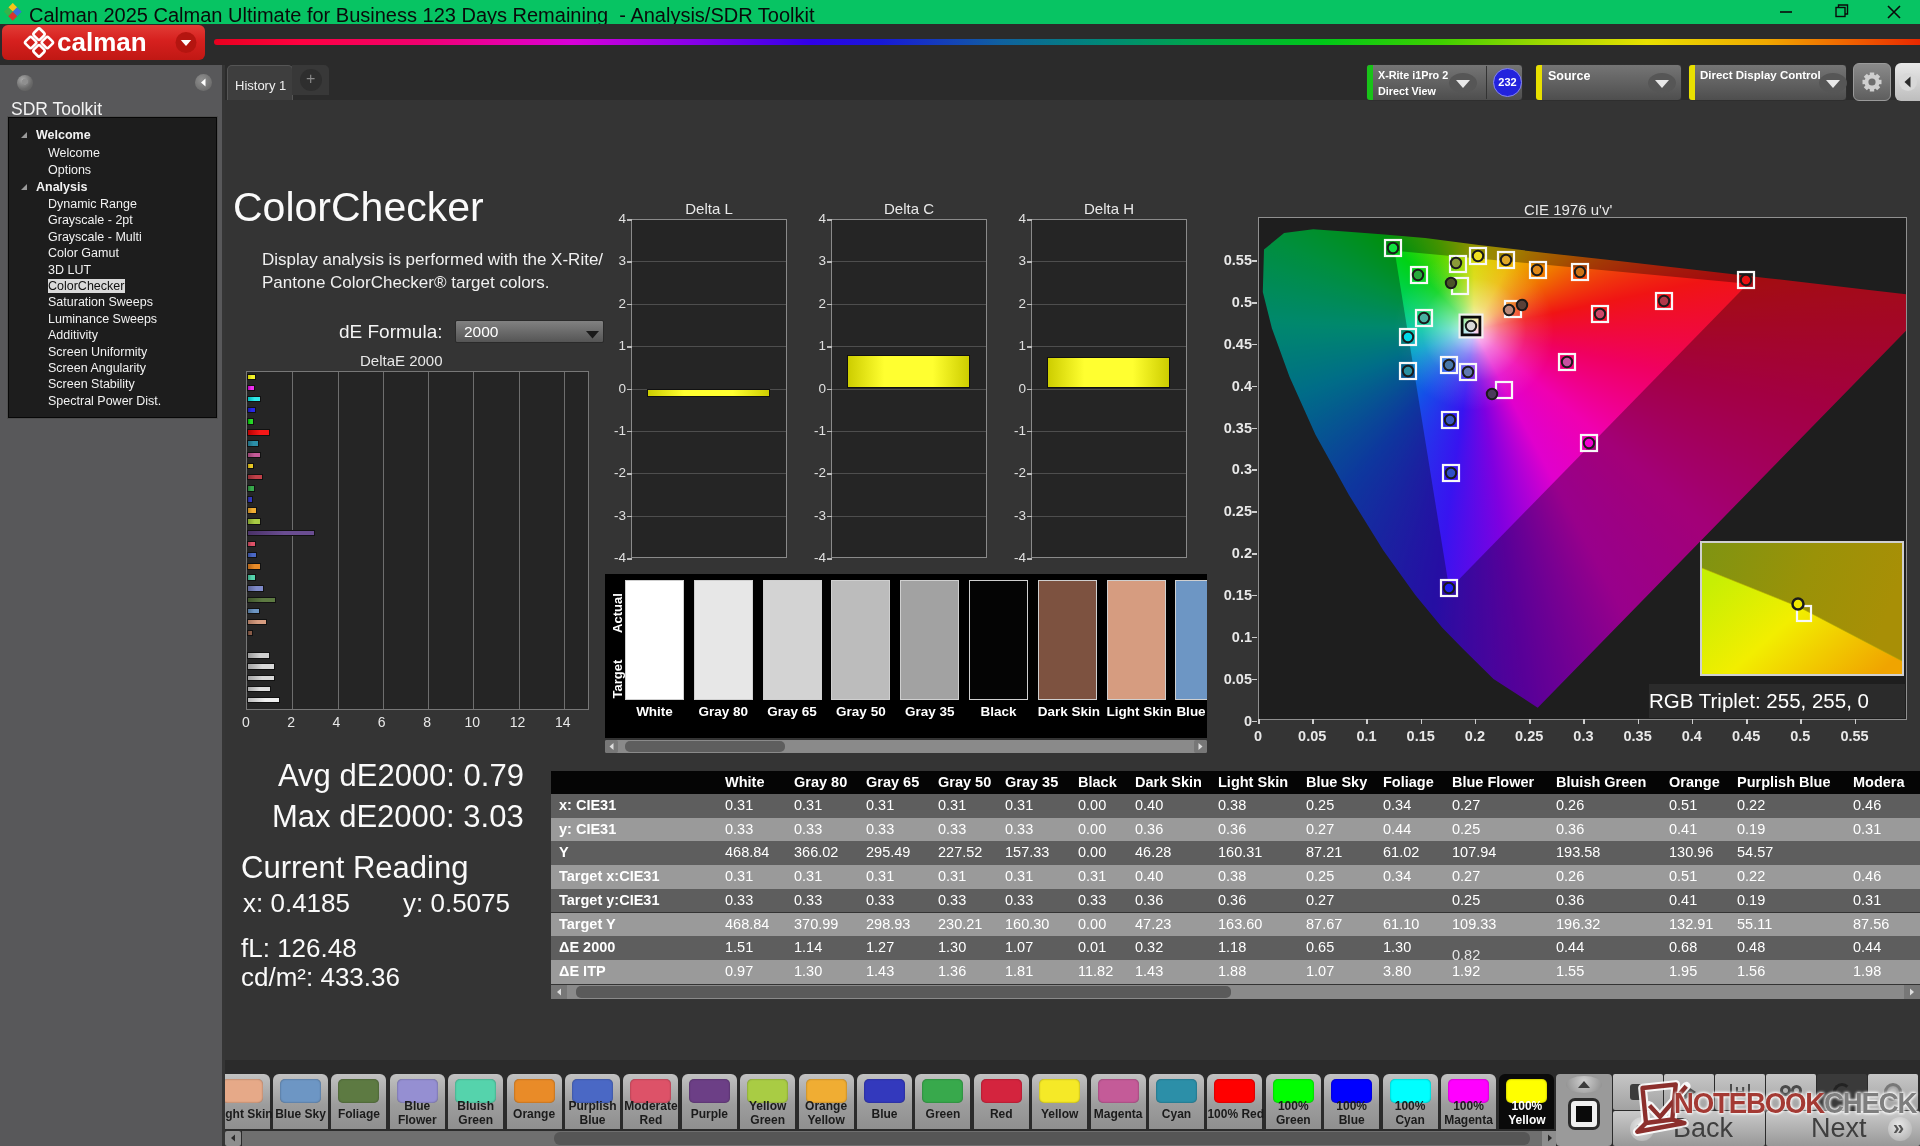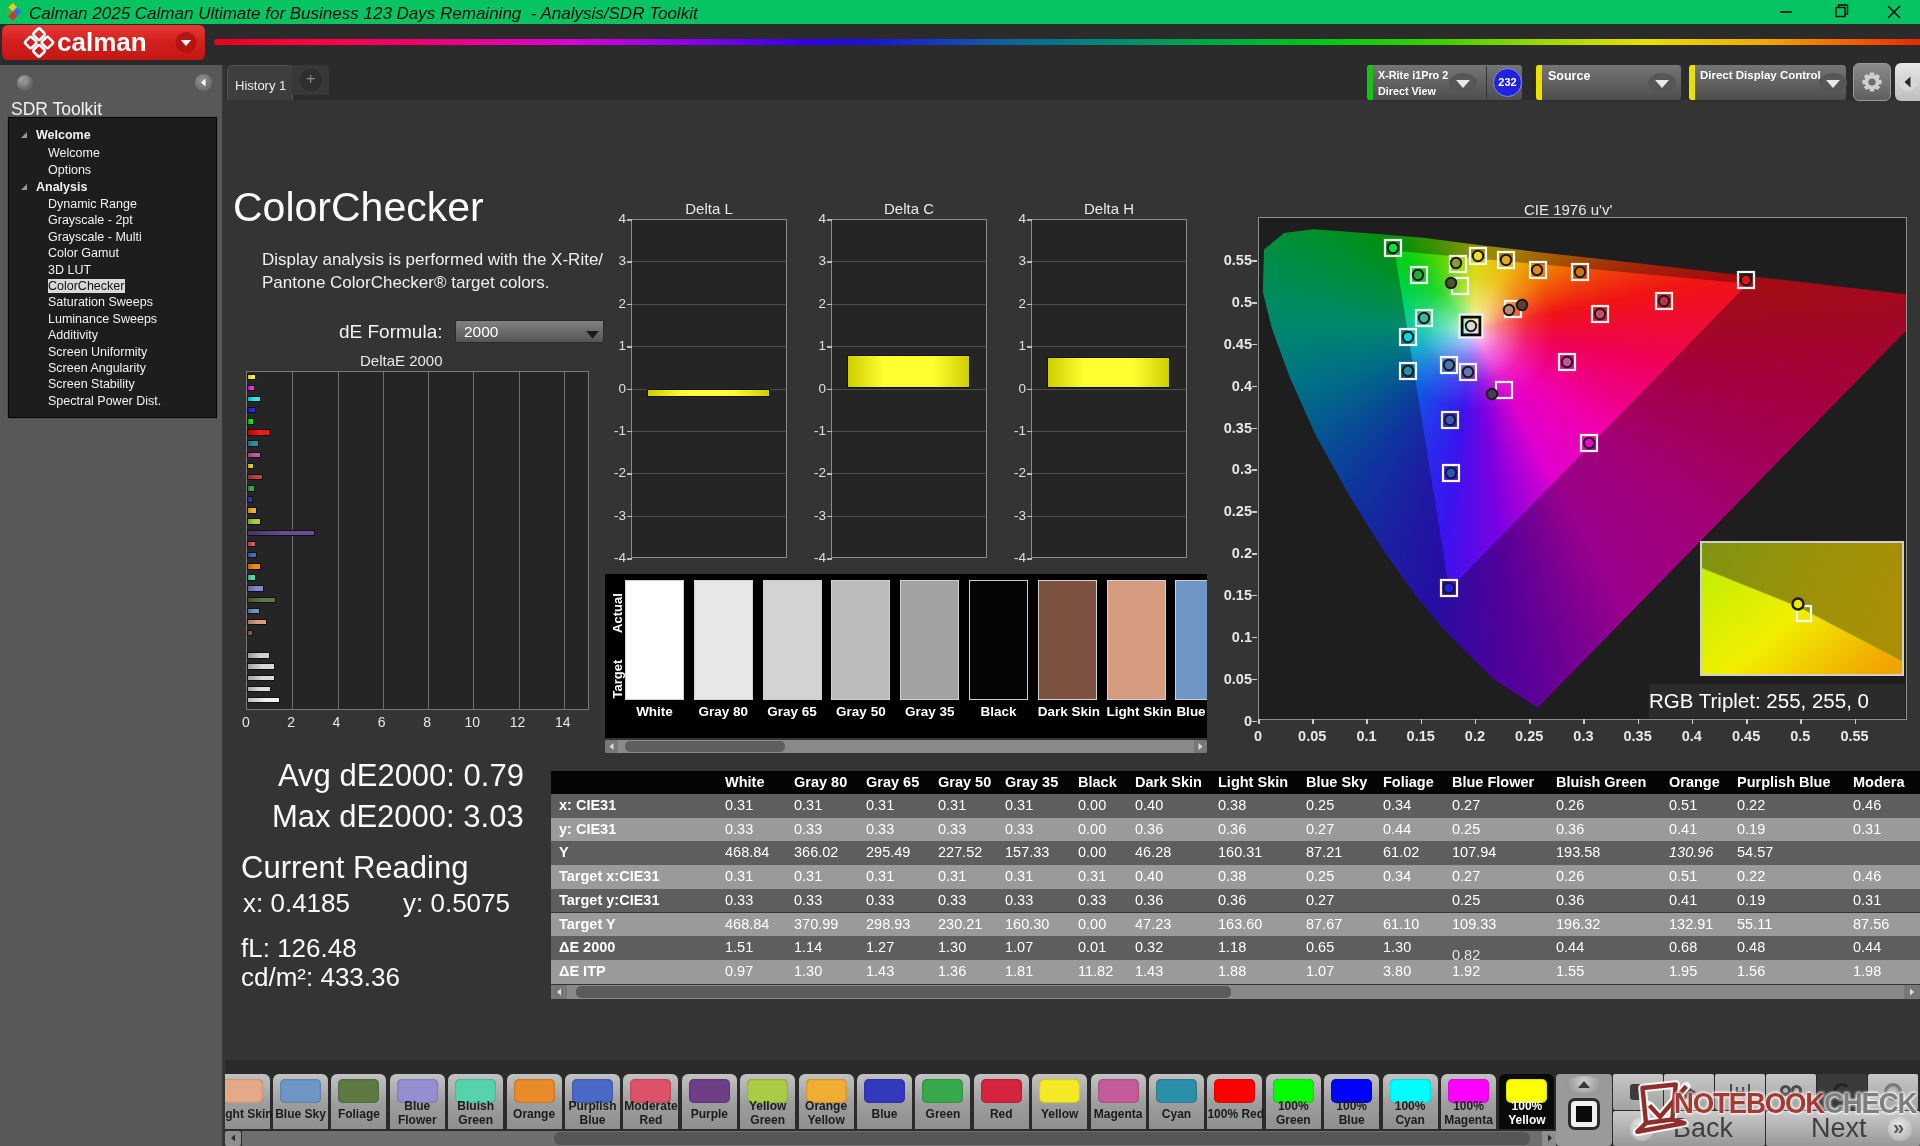--- a/index.html
+++ b/index.html
@@ -17,21 +17,21 @@
 </style>
 </head>
 <body>
 <div class="abs" id="titlebar"></div>
 <svg class="abs" style="left:4px;top:3px" width="20" height="20" viewBox="0 0 20 20">
 <rect x="5.6" y="1.2" width="6.3" height="6.3" fill="#f5c518" transform="rotate(45 8.7 4.4)"></rect>
 <rect x="1.2" y="5.6" width="6.3" height="6.3" fill="#35b44a" transform="rotate(45 4.4 8.7)"></rect>
 <rect x="10" y="5.6" width="6.3" height="6.3" fill="#3a6fd8" transform="rotate(45 13.1 8.7)"></rect>
 <rect x="5.6" y="10" width="6.3" height="6.3" fill="#d8332f" transform="rotate(45 8.7 13.1)"></rect>
 </svg>
-<div class="abs" id="titletext" style="font-size:17px;font-style:italic;">Calman 2025 Calman Ultimate for Business 123 Days Remaining&nbsp; - Analysis/SDR Toolkit</div>
+<div class="abs" id="titletext" style="font-size:20px;">Calman 2025 Calman Ultimate for Business 123 Days Remaining&nbsp; - Analysis/SDR Toolkit</div>
 <svg class="abs" style="left:1770px;top:0" width="150" height="24" viewBox="0 0 150 24">
 <line x1="10" y1="12" x2="22" y2="12" stroke="#0a0a0a" stroke-width="1.6"></line>
 <rect x="66" y="7.5" width="9" height="9" fill="none" stroke="#0a0a0a" stroke-width="1.4"></rect>
 <path d="M68.5 7.5 V5 H77.5 V14 H75" fill="none" stroke="#0a0a0a" stroke-width="1.4"></path>
 <path d="M118 6 L130 18 M130 6 L118 18" stroke="#0a0a0a" stroke-width="1.6"></path>
 </svg>
 <div class="abs" id="logoband"></div>
 <div class="abs" id="rainbow"></div>
 <div class="abs" style="left:2px;top:25px;width:203px;height:35px;border-radius:6px;background:linear-gradient(#e23c36 0%,#d6201e 45%,#c01814 100%);"></div>
 <svg class="abs" style="left:2px;top:25px" width="203" height="35" viewBox="0 0 203 35">
@@ -378,21 +378,21 @@
     <div style="position:absolute;font-size:14.5px;color:#fff;white-space:nowrap;top:73.4px;left:315px;">295.49</div>
     <div style="position:absolute;font-size:14.5px;color:#fff;white-space:nowrap;top:73.4px;left:387px;">227.52</div>
     <div style="position:absolute;font-size:14.5px;color:#fff;white-space:nowrap;top:73.4px;left:454px;">157.33</div>
     <div style="position:absolute;font-size:14.5px;color:#fff;white-space:nowrap;top:73.4px;left:527px;">0.00</div>
     <div style="position:absolute;font-size:14.5px;color:#fff;white-space:nowrap;top:73.4px;left:584px;">46.28</div>
     <div style="position:absolute;font-size:14.5px;color:#fff;white-space:nowrap;top:73.4px;left:667px;">160.31</div>
     <div style="position:absolute;font-size:14.5px;color:#fff;white-space:nowrap;top:73.4px;left:755px;">87.21</div>
     <div style="position:absolute;font-size:14.5px;color:#fff;white-space:nowrap;top:73.4px;left:832px;text-align:right;">61.02</div>
     <div style="position:absolute;font-size:14.5px;color:#fff;white-space:nowrap;top:73.4px;left:901px;">107.94</div>
     <div style="position:absolute;font-size:14.5px;color:#fff;white-space:nowrap;top:73.4px;left:1005px;">193.58</div>
-    <div style="position:absolute;font-size:14.5px;color:#fff;white-space:nowrap;top:73.4px;left:1118px;font-style:italic;">130.96</div>
+    <div style="position:absolute;font-size:14.5px;color:#fff;white-space:nowrap;top:73.4px;left:1118px;">130.96</div>
     <div style="position:absolute;font-size:14.5px;color:#fff;white-space:nowrap;top:73.4px;left:1186px;">54.57</div>
     <div style="position:absolute;font-size:14.5px;color:#fff;white-space:nowrap;top:73.4px;left:1302px;margin-top:24px;">86.35</div>
     <div style="position:absolute;left:0;width:1369px;height:23.7px;background:#9a9a9a;top:94.1px;"></div>
     <div style="position:absolute;left:8px;font-size:14.5px;font-weight:bold;color:#fff;top:97.1px;">Target x:CIE31</div>
     <div style="position:absolute;font-size:14.5px;color:#fff;white-space:nowrap;top:97.1px;left:174px;">0.31</div>
     <div style="position:absolute;font-size:14.5px;color:#fff;white-space:nowrap;top:97.1px;left:243px;">0.31</div>
     <div style="position:absolute;font-size:14.5px;color:#fff;white-space:nowrap;top:97.1px;left:315px;">0.31</div>
     <div style="position:absolute;font-size:14.5px;color:#fff;white-space:nowrap;top:97.1px;left:387px;">0.31</div>
     <div style="position:absolute;font-size:14.5px;color:#fff;white-space:nowrap;top:97.1px;left:454px;">0.31</div>
     <div style="position:absolute;font-size:14.5px;color:#fff;white-space:nowrap;top:97.1px;left:527px;">0.31</div>

